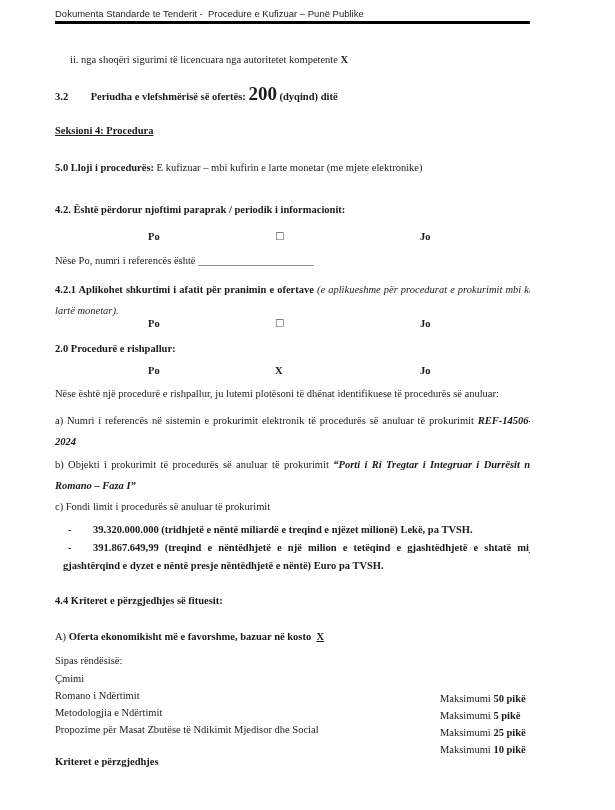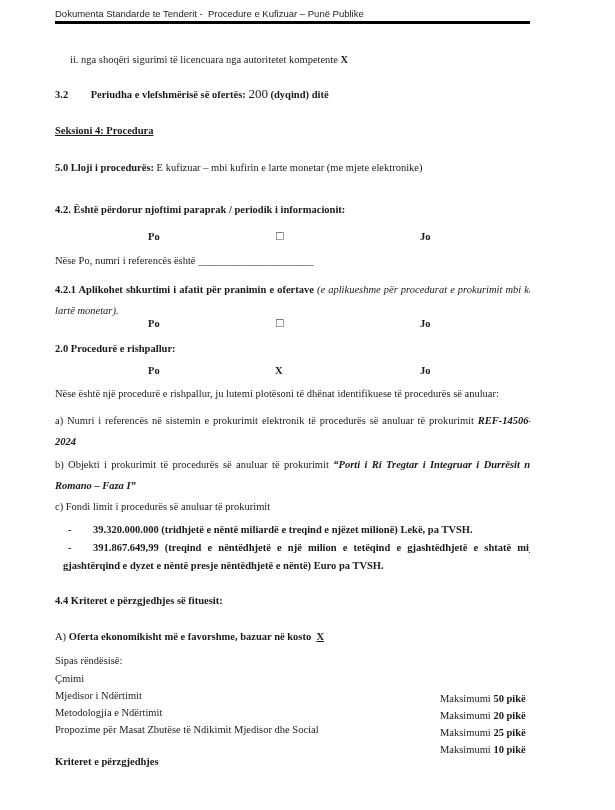--- a/index.html
+++ b/index.html
@@ -24,21 +24,21 @@
 
   .hdr-title {
     font-family: "Liberation Sans", "DejaVu Sans", sans-serif;
     font-size: 9.5px;
     color: #1c1c1c;
     white-space: pre;
   }
   .hdr-rule { background: #000000; height: 2.5px; width: 505px; }
 
   .num-3-2 { display: inline-block; width: 33px; font-weight: bold; }
-  .big-num { font-size: 13px; font-weight: normal; }
+  .big-num { font-size: 19px; font-weight: bold; }
 
   .choice-row { position: absolute; left: 55px; width: 505px; height: 14px; font-weight: bold; }
   .choice-row .c1 { position: absolute; left: 93px; }
   .choice-row .c2 { position: absolute; left: 220px; }
   .choice-row .c3 { position: absolute; left: 365px; }
   .choice-row .c4 { position: absolute; left: 478px; }
   .cbx {
     font-family: "DejaVu Sans", sans-serif;
     font-size: 10.5px;
     font-weight: normal;
@@ -153,22 +153,22 @@
   </div>
 
   <div class="abs" style="left:55px; top:654px;">Sipas rëndësisë:</div>
 
   <div class="abs" style="left:55px; top:670px; width:505px;">
     <div class="crit-row">
       <span>Çmimi</span>
       <span class="crit-val"><span>Maksimumi</span> <span class="b">50 pikë</span></span>
     </div>
     <div class="crit-row">
-      <span>Mjedisor i Ndërtimit</span>
-      <span class="crit-val"><span>Maksimumi</span> <span class="b">20 pikë</span></span>
+      <span>Romano i Ndërtimit</span>
+      <span class="crit-val"><span>Maksimumi</span> <span class="b">5 pikë</span></span>
     </div>
     <div class="crit-row">
       <span>Metodologjia e Ndërtimit</span>
       <span class="crit-val"><span>Maksimumi</span> <span class="b">25 pikë</span></span>
     </div>
     <div class="crit-row">
       <span>Propozime për Masat Zbutëse të Ndikimit Mjedisor dhe Social</span>
       <span class="crit-val"><span>Maksimumi</span> <span class="b">10 pikë</span></span>
     </div>
   </div>

